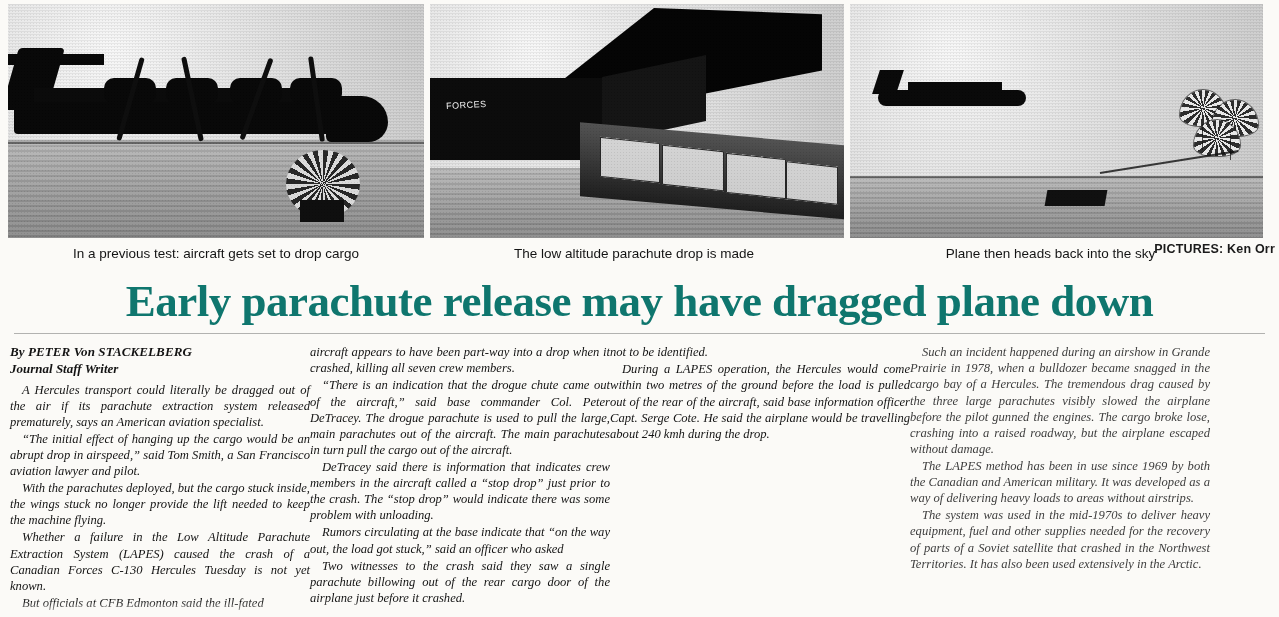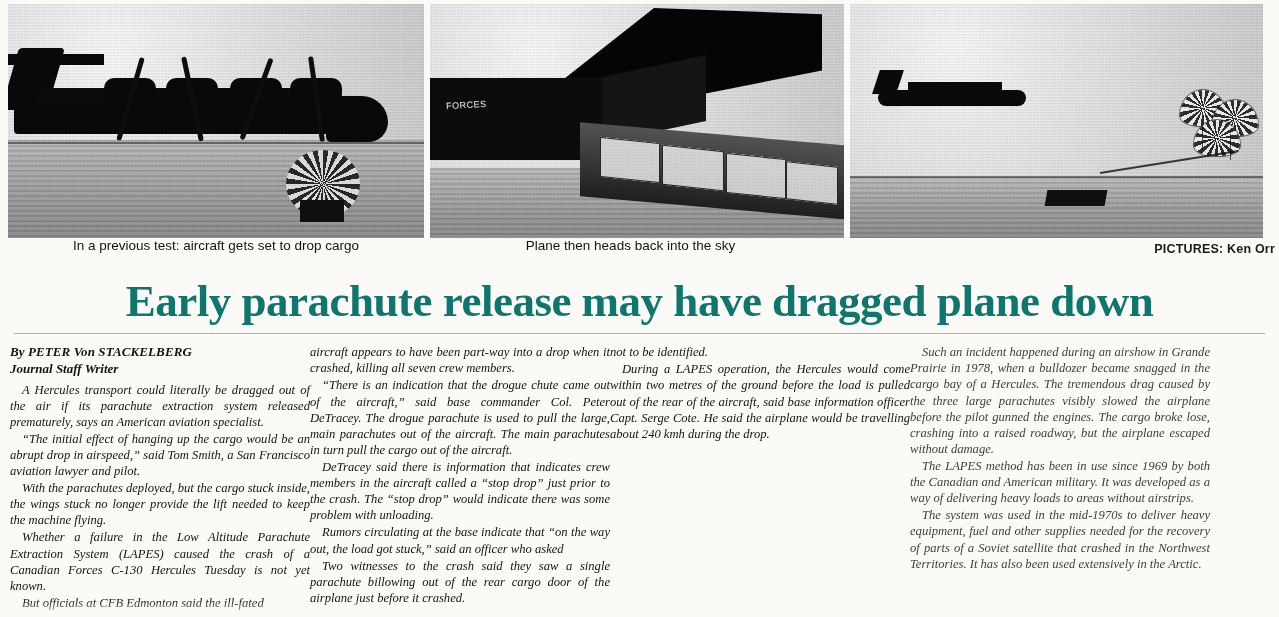--- a/index.html
+++ b/index.html
@@ -248,21 +248,21 @@
     font-family: "Liberation Sans", sans-serif;
     font-size: 12.5px;
     font-weight: 700;
     color: #1b1b1b;
     letter-spacing: .2px;
   }
   .captions {
     position: relative;
     height: 34px;
     display: flex;
-    align-items: flex-start;
+    align-items: center;
     padding: 0 2px 4px 8px;
     box-sizing: border-box;
   }
   .caption {
     font-family: "Liberation Sans", sans-serif;
     font-size: 13.5px;
     color: #141414;
     text-align: center;
   }
   .cap-1 { width: 416px; }
@@ -390,20 +390,21 @@
       <div class="p3-tether"></div>
       <div class="p3-load"></div>
       <div class="grain"></div>
     </div>
   </div>
 
   <div class="pictures-credit">PICTURES: Ken Orr</div>
 
   <div class="captions">
     <div class="caption cap-1">In a previous test: aircraft gets set to drop cargo</div>
+    <div class="caption cap-2">The low altitude parachute drop is made</div>
     <div class="caption cap-3">Plane then heads back into the sky</div>
   </div>
 
   <h1 class="headline">Early parachute release may have dragged plane down</h1>
   <div class="rule"></div>
 
   <div class="columns">
 
     <div class="col col-1">
       <p class="byline">By PETER Von STACKELBERG</p>

